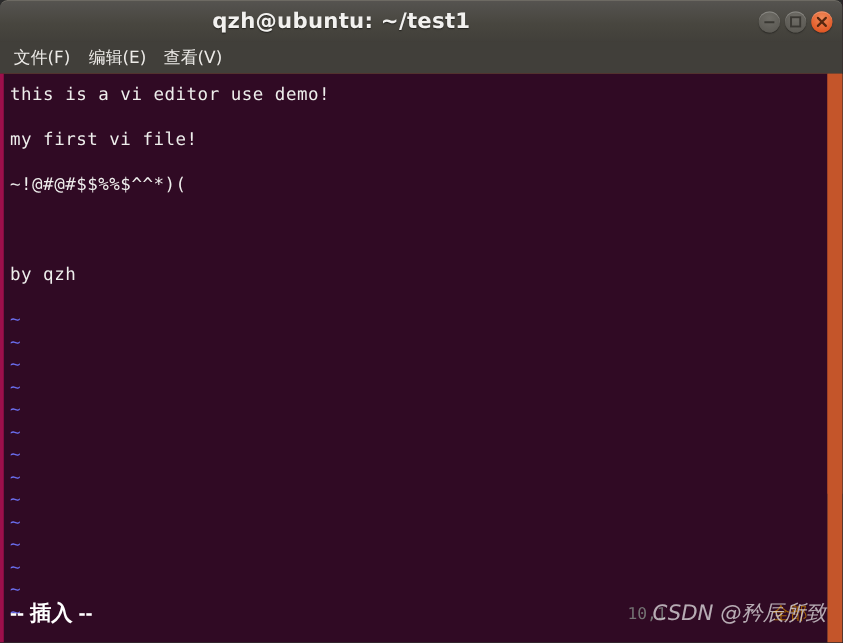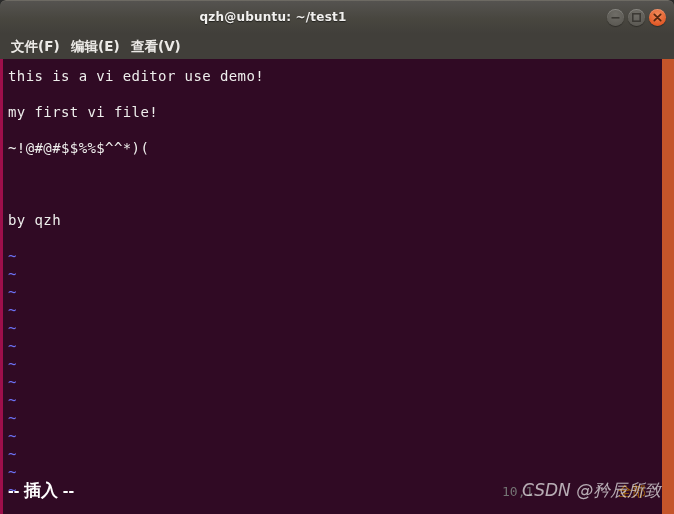--- a/index.html
+++ b/index.html
@@ -35,21 +35,21 @@
     border-radius: 6px 6px 0 0;
     border-top: 1px solid #6d6a63;
   }
   #title-text {
     position: absolute;
     left: 0; top: 0;
     width: 546px;
     line-height: 33px;
     text-align: center;
     color: #f2f1ef;
-    font-size: 12px;
+    font-size: 17px;
     font-weight: bold;
     letter-spacing: 0.2px;
     font-family: "DejaVu Sans", "Liberation Sans", sans-serif;
     text-shadow: 0 1px 1px rgba(0,0,0,.55);
   }
   .winbtn {
     position: absolute;
     top: 8px;
     width: 17px;
     height: 17px;
@@ -73,21 +73,20 @@
   #menubar .menu-item {
     position: absolute;
     top: 0;
     height: 26px;
     line-height: 26px;
     color: #eceae7;
     font-size: 13.5px;
     padding: 0 5px;
     white-space: nowrap;
     font-family: "DejaVu Sans", "Liberation Sans", sans-serif;
-    font-weight: bold;
   }
 
   
   #term-frame {
     position: absolute;
     left: 0; top: 59px;
     width: 674px;
     height: 336px;
     background: #c4552a;  
   }

